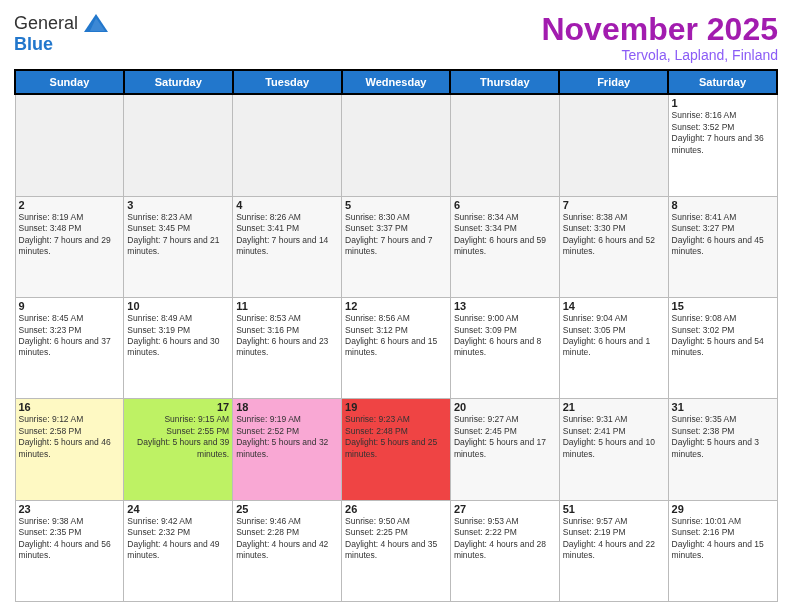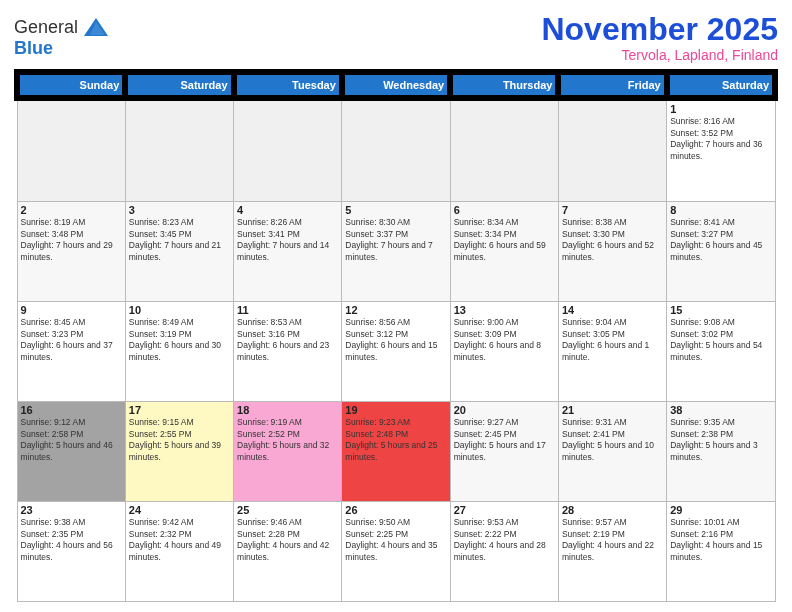--- a/index.html
+++ b/index.html
@@ -12,21 +12,21 @@
     }
     .page {
       width: 792px;
       height: 612px;
       padding: 12px 14px 10px 14px;
       display: flex;
       flex-direction: column;
     }
     .header {
       display: flex;
-      align-items: center;
+      align-items: flex-start;
       justify-content: space-between;
       margin-bottom: 6px;
     }
     .logo {
       display: flex;
       flex-direction: column;
       align-items: flex-start;
     }
     .logo-text {
       display: flex;
@@ -41,42 +41,42 @@
       width: 28px;
       height: 22px;
       margin-left: 4px;
     }
     .title-block {
       text-align: right;
     }
     .calendar-title {
       font-size: 32px;
       font-weight: bold;
-      color: #1d4ed8;
+      color: #a21caf;
       line-height: 1.1;
     }
     .calendar-subtitle {
       font-size: 14px;
-      color: #ec4899;
+      color: #8b5cf6;
     }
     .calendar {
       flex: 1;
       border: 1px solid #bbb;
       border-collapse: collapse;
       width: 100%;
       table-layout: fixed;
     }
     .calendar th {
       background: #2277cc;
       color: #fff;
       font-size: 11px;
       font-weight: bold;
       padding: 4px 3px;
-      text-align: right;
-      border: 6px solid #000000;
+      text-align: center;
+      border: 2px solid #000000;
       height: 24px;
     }
     .calendar td {
       border: 1px solid #bbb;
       vertical-align: top;
       padding: 2px 3px;
       font-size: 9px;
       color: #333;
       background: #fff;
       width: calc(100% / 7);
@@ -197,46 +197,46 @@
           <td>
             <span class="day-number">14</span>
             <div class="day-info">Sunrise: 9:04 AM<br>Sunset: 3:05 PM<br>Daylight: 6 hours and 1 minute.</div>
           </td>
           <td>
             <span class="day-number">15</span>
             <div class="day-info">Sunrise: 9:08 AM<br>Sunset: 3:02 PM<br>Daylight: 5 hours and 54 minutes.</div>
           </td>
         </tr>
         <tr>
-          <td style="background: #a3a3a3;">
+          <td style="background: #fef9c3;">
             <span class="day-number">16</span>
             <div class="day-info">Sunrise: 9:12 AM<br>Sunset: 2:58 PM<br>Daylight: 5 hours and 46 minutes.</div>
           </td>
-          <td style="background: #fef9c3;">
+          <td style="background: #bef264; text-align: right;">
             <span class="day-number">17</span>
             <div class="day-info">Sunrise: 9:15 AM<br>Sunset: 2:55 PM<br>Daylight: 5 hours and 39 minutes.</div>
           </td>
           <td style="background: #f9a8d4;">
             <span class="day-number">18</span>
             <div class="day-info">Sunrise: 9:19 AM<br>Sunset: 2:52 PM<br>Daylight: 5 hours and 32 minutes.</div>
           </td>
           <td style="background: #ef4444;">
             <span class="day-number">19</span>
             <div class="day-info">Sunrise: 9:23 AM<br>Sunset: 2:48 PM<br>Daylight: 5 hours and 25 minutes.</div>
           </td>
           <td style="background: rgb(247, 247, 247);">
             <span class="day-number">20</span>
             <div class="day-info">Sunrise: 9:27 AM<br>Sunset: 2:45 PM<br>Daylight: 5 hours and 17 minutes.</div>
           </td>
           <td style="background: rgb(247, 247, 247);">
             <span class="day-number">21</span>
             <div class="day-info">Sunrise: 9:31 AM<br>Sunset: 2:41 PM<br>Daylight: 5 hours and 10 minutes.</div>
           </td>
           <td style="background: rgb(247, 247, 247);">
-            <span class="day-number">38</span>
+            <span class="day-number">31</span>
             <div class="day-info">Sunrise: 9:35 AM<br>Sunset: 2:38 PM<br>Daylight: 5 hours and 3 minutes.</div>
           </td>
         </tr>
         <tr>
           <td>
             <span class="day-number">23</span>
             <div class="day-info">Sunrise: 9:38 AM<br>Sunset: 2:35 PM<br>Daylight: 4 hours and 56 minutes.</div>
           </td>
           <td>
             <span class="day-number">24</span>
@@ -248,21 +248,21 @@
           </td>
           <td>
             <span class="day-number">26</span>
             <div class="day-info">Sunrise: 9:50 AM<br>Sunset: 2:25 PM<br>Daylight: 4 hours and 35 minutes.</div>
           </td>
           <td>
             <span class="day-number">27</span>
             <div class="day-info">Sunrise: 9:53 AM<br>Sunset: 2:22 PM<br>Daylight: 4 hours and 28 minutes.</div>
           </td>
           <td>
-            <span class="day-number">28</span>
+            <span class="day-number">51</span>
             <div class="day-info">Sunrise: 9:57 AM<br>Sunset: 2:19 PM<br>Daylight: 4 hours and 22 minutes.</div>
           </td>
           <td>
             <span class="day-number">29</span>
             <div class="day-info">Sunrise: 10:01 AM<br>Sunset: 2:16 PM<br>Daylight: 4 hours and 15 minutes.</div>
           </td>
         </tr>
       </tbody>
   </table>
 </div>

